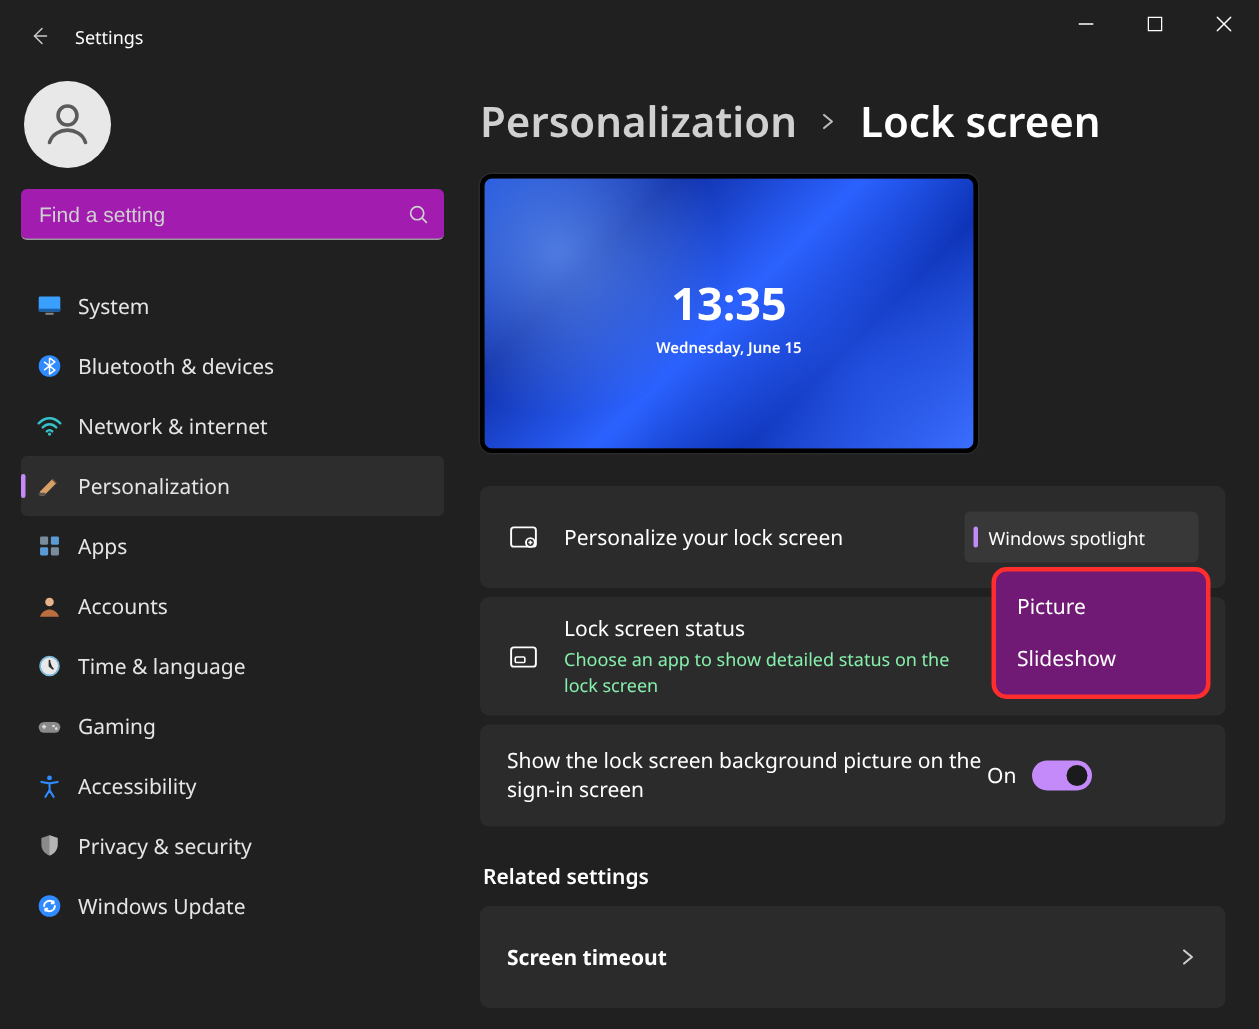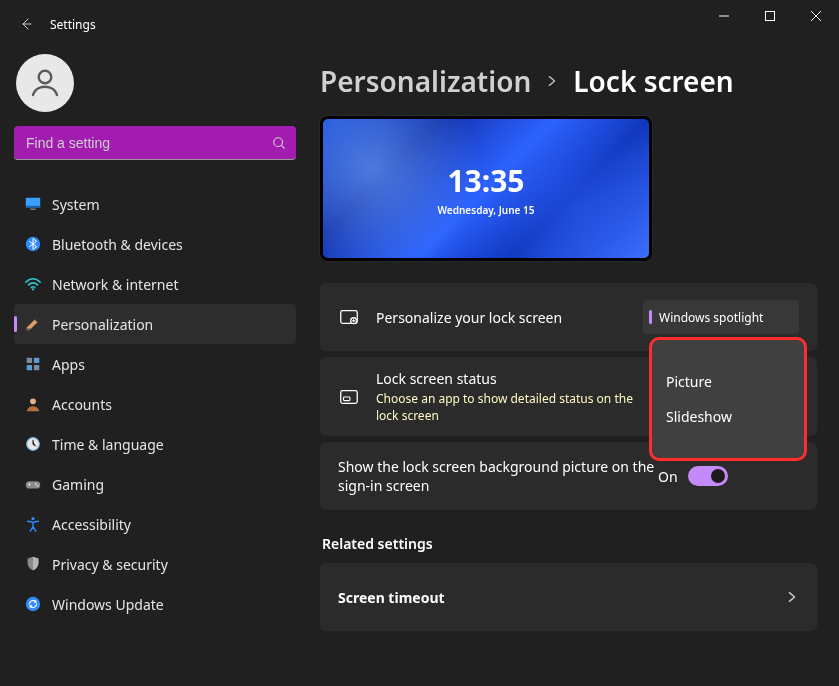--- a/index.html
+++ b/index.html
@@ -129,21 +129,21 @@
   }
   .breadcrumb .crumb {
     font-size: 28px;
     font-weight: 600;
   }
   .breadcrumb .crumb.parent { color: #d0d0d0; font-weight: 600; }
   .breadcrumb .chev { color: #bbb; }
 
   .preview-card {
     width: 332px;
-    height: 145px;
+    height: 186px;
     border-radius: 8px;
     border: 3px solid #000;
     background: linear-gradient(135deg, #1a4dd9 0%, #0f2fa8 25%, #2b62ff 50%, #0a2fb0 70%, #3f72ff 100%);
     position: relative;
     overflow: hidden;
     margin-bottom: 22px;
     box-shadow: 0 0 0 1px #2a2a2a;
   }
   .preview-card::before,
   .preview-card::after {
@@ -176,21 +176,21 @@
     display:flex; align-items:center;
     min-height: 68px;
     padding: 12px 18px;
   }
   .card-row .row-icon {
     width: 38px;
     display:flex; align-items:center;
   }
   .card-row .row-text { flex:1; }
   .card-row .row-title { font-size: 14px; color:#fff; }
-  .card-row .row-sub { font-size: 12px; color:#fef9c3; margin-top:2px; max-width: 260px; }
+  .card-row .row-sub { font-size: 12px; color:#86efac; margin-top:2px; max-width: 260px; }
   .card-row .row-action { display:flex; align-items:center; gap:10px; }
 
   .dropdown-pill {
     background: #383838;
     border-radius: 4px;
     height: 34px;
     width: 156px;
     display:flex; align-items:center;
     padding: 0 10px 0 12px;
     position: relative;
@@ -203,26 +203,26 @@
     width: 3px;
     background: #c58af9;
     border-radius: 2px;
   }
   .dropdown-pill .dd-label { margin-left: 4px; flex:1; font-size:12px; }
 
   .dropdown-menu {
     position: absolute;
     top: 54px;
     right: 10px;
-    width: 158px;
-    background: #404040;
+    width: 146px;
+    background: #701a75;
     border: 3px solid #ff2d2d;
     border-radius: 10px;
     z-index: 50;
-    padding: 24px 0;
+    padding: 6px 0;
   }
   .dropdown-menu .dd-item {
     padding: 8px 14px;
     font-size: 14px;
     cursor: pointer;
   }
 
   .toggle-row {
     display:flex; align-items:center;
     min-height: 68px;

